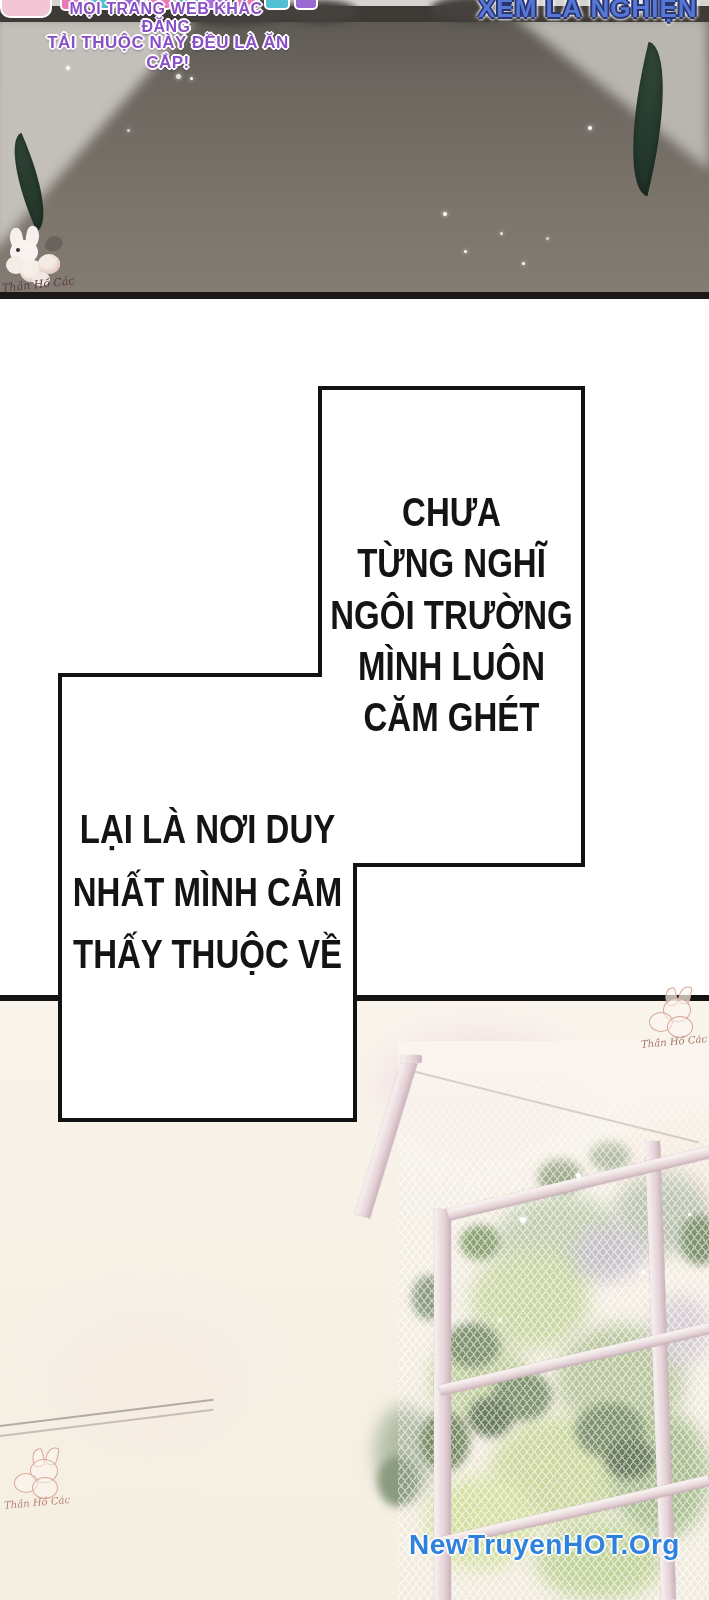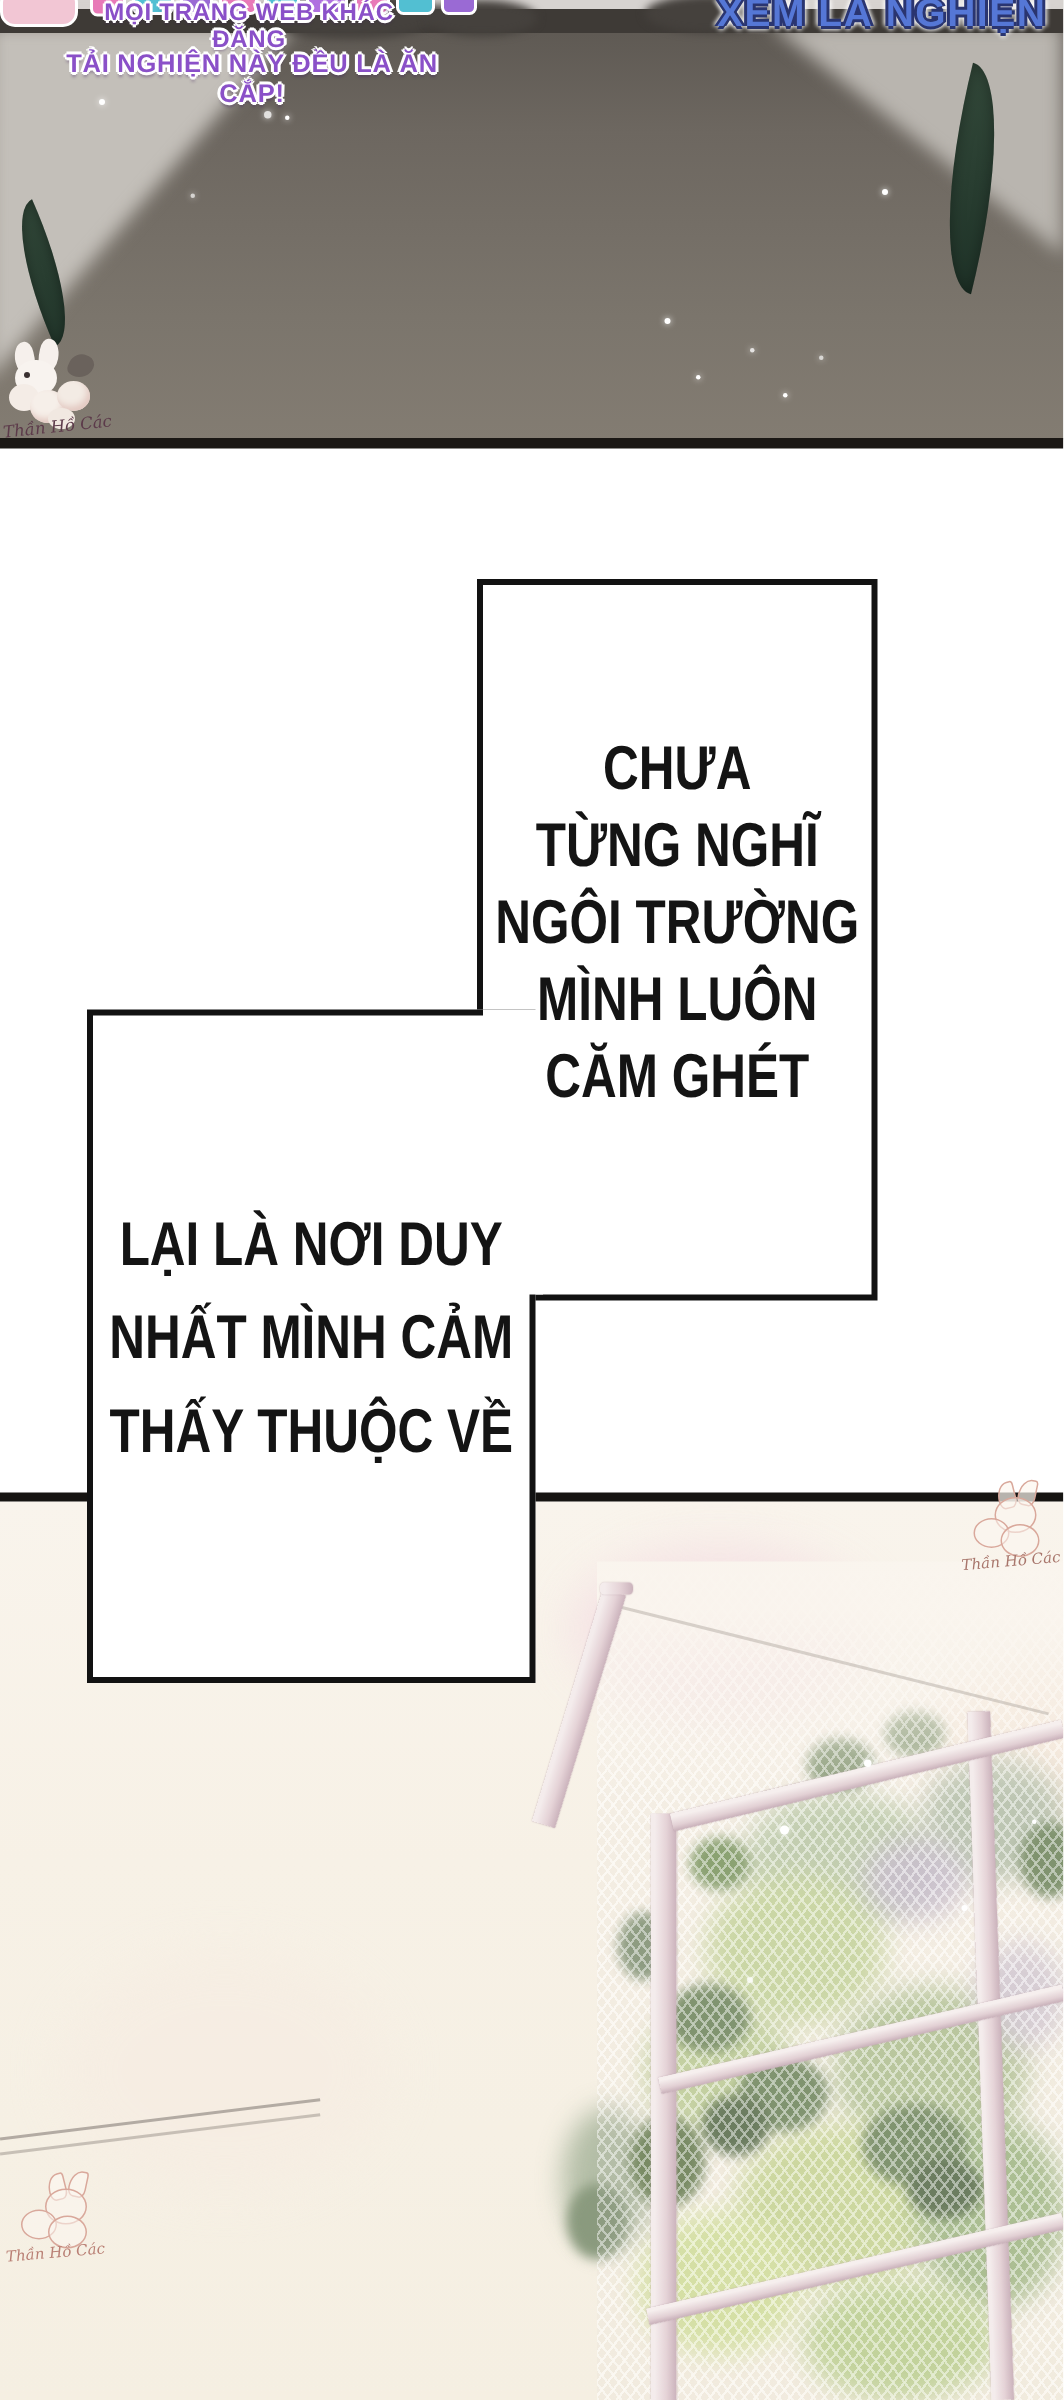--- a/index.html
+++ b/index.html
@@ -124,21 +124,21 @@
       <div class="c" style="left:14px;top:22px;width:4px;height:4px;background:#3a3030;"></div>
       <div class="c" style="left:4px;top:30px;width:20px;height:18px;background:#f4ece6;"></div>
       <div class="c" style="left:18px;top:34px;width:24px;height:22px;background:#f6efe9;box-shadow:inset -2px -3px 4px #e3c9c2;"></div>
       <div class="c" style="left:36px;top:28px;width:22px;height:20px;background:#f3ebe4;box-shadow:inset -2px -3px 4px #e3c9c2;"></div>
       <div class="c" style="left:44px;top:10px;width:16px;height:16px;background:#6a625c;border-radius:60% 40% 70% 30%;transform:rotate(24deg);"></div>
       <div class="c" style="left:30px;top:46px;width:18px;height:14px;background:#f1e8e1;"></div>
       <div class="sig" style="left:0px;top:52px;font-size:11px;color:#5c3a4a;transform:rotate(-6deg);">Thần Hồ Các</div>
     </div>
 
     <div class="purple-wm" id="purple-line1">MỌI TRANG WEB KHÁC ĐĂNG</div>
-    <div class="purple-wm" id="purple-line2">TẢI NGHIỆN NÀY ĐỀU LÀ ĂN CẮP!</div>
+    <div class="purple-wm" id="purple-line2">TẢI THUỘC NÀY ĐỀU LÀ ĂN CẮP!</div>
     <div id="slogan">XEM LÀ NGHIỆN</div>
   </section>
   <div id="panel-top-border"></div>
 
   <div class="nbox" id="box-right"></div>
   <div class="nbox" id="box-left"></div>
   <div class="nbox" id="box-patch"></div>
 
   <div class="ntext" id="ntext-right">
     <div>CHƯA</div>
@@ -202,20 +202,21 @@
     <div class="wire" style="left:0px;top:424px;width:215px;transform:rotate(-7deg);transform-origin:left center;"></div>
     <div class="wire" style="left:0px;top:434px;width:215px;transform:rotate(-7deg);transform-origin:left center;opacity:.7;"></div>
 
     <div class="sp" style="left:520px;top:216px;width:6px;height:6px;"></div>
     <div class="sp" style="left:576px;top:172px;width:5px;height:5px;"></div>
     <div class="sp" style="left:641px;top:269px;width:4px;height:4px;"></div>
     <div class="sp" style="left:498px;top:317px;width:4px;height:4px;opacity:.8;"></div>
     <div class="sp" style="left:688px;top:212px;width:3px;height:3px;"></div>
 
     <div id="site-wm">
+      <div id="site-wm-line2">NewTruyenHOT.Org</div>
     </div>
 
     <div class="fox-sketch" style="position:absolute;left:4px;top:446px;width:62px;height:66px;">
       <div class="ear" style="left:28px;top:2px;transform:rotate(-14deg);"></div>
       <div class="ear" style="left:42px;top:0px;transform:rotate(12deg);"></div>
       <div class="o" style="left:26px;top:12px;width:26px;height:22px;"></div>
       <div class="o" style="left:10px;top:26px;width:22px;height:18px;"></div>
       <div class="o" style="left:28px;top:30px;width:24px;height:20px;"></div>
       <div class="sig" style="left:0px;top:50px;font-size:10px;color:#b97f74;transform:rotate(-5deg);">Thần Hồ Các</div>
     </div>

